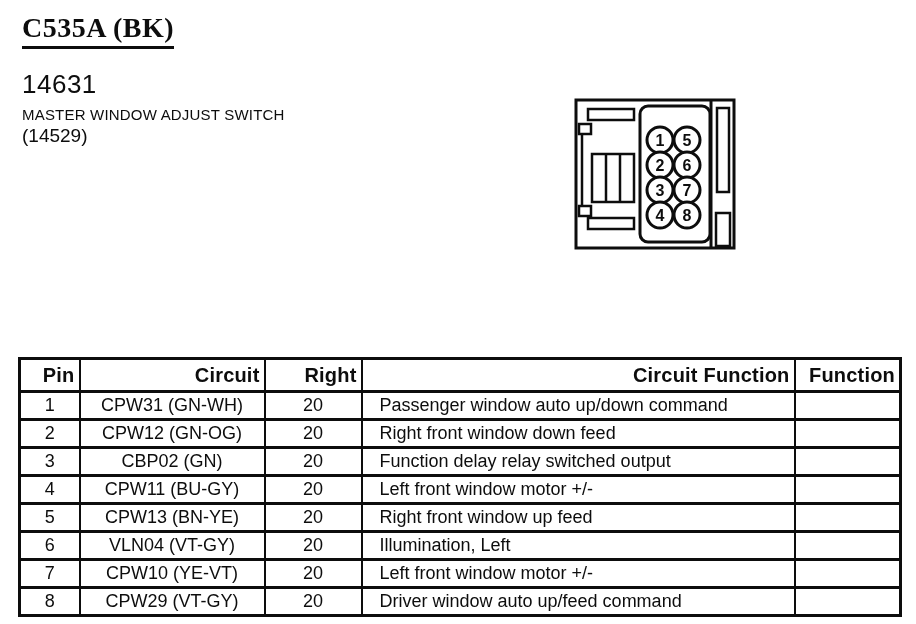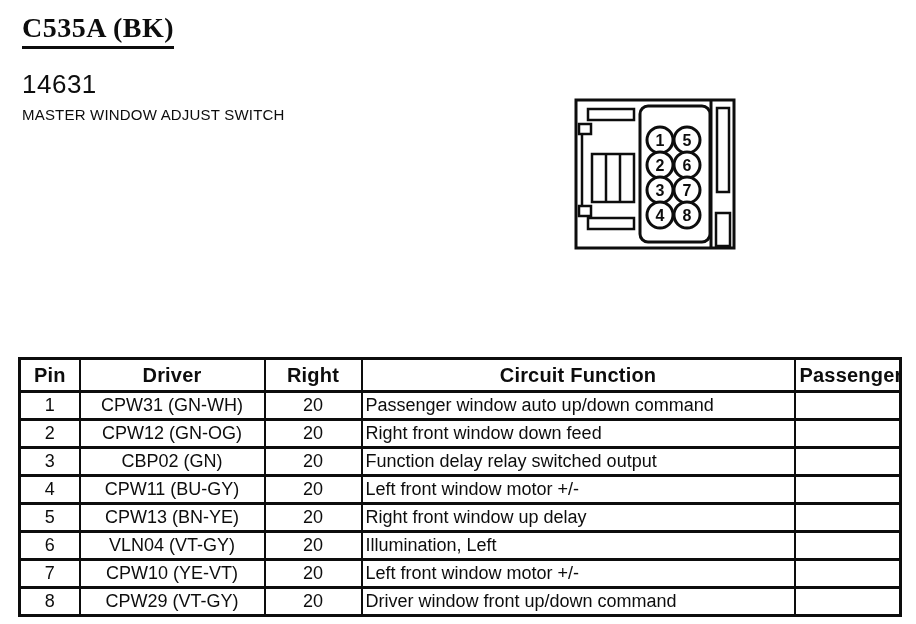--- a/index.html
+++ b/index.html
@@ -31,25 +31,25 @@
     border-collapse: collapse; table-layout: fixed;
     width: 881px;
     border: 3px solid #0d0d0d;
   }
   table.pinout th, table.pinout td {
     border: 2px solid #0d0d0d;
     border-top-width: 3px; border-bottom-width: 3px;
     padding: 0 4px; overflow: hidden; white-space: nowrap;
   }
   table.pinout th {
-    height: 30px; font-size: 20px; font-weight: bold; text-align: center;
+    height: 30px; font-size: 20px; font-weight: bold; text-align: right;
     letter-spacing: 0.2px;
   }
   table.pinout td { height: 25px; font-size: 18px; text-align: center; }
-  table.pinout td.fn { text-align: left; padding-left: 3px; }
+  table.pinout td.fn { text-align: left; padding-left: 17px; }
   col.c-pin   { width: 60px; }
   col.c-cir   { width: 185px; }
   col.c-gau   { width: 97px; }
   col.c-fun   { width: 433px; }
   col.c-qua   { width: 106px; }
 
   svg .ln { stroke: #0d0d0d; fill: none; stroke-width: 3; }
   svg .ln2 { stroke: #0d0d0d; fill: none; stroke-width: 2.5; }
   svg .pin-circle { stroke: #0d0d0d; fill: #ffffff; stroke-width: 3; }
   svg .pin-num {
@@ -60,20 +60,21 @@
 </style>
 </head>
 <body>
 
 <div class="page">
 
   <div class="hdr">
     <div class="connector-id">C535A (BK)</div>
     <div class="part-number">14631</div>
     <div class="component-name">MASTER WINDOW ADJUST SWITCH</div>
+    <div class="component-ref">(14529)</div>
   </div>
 
   <svg class="connector-svg" width="172" height="160" viewBox="0 0 172 160" aria-hidden="true">
 
     <rect class="ln" x="8" y="6" width="158" height="148"></rect>
 
     <line class="ln" x1="143" y1="6" x2="143" y2="154"></line>
     <rect class="ln2" x="149" y="14" width="12" height="84"></rect>
     <rect class="ln2" x="148" y="119" width="14" height="33"></rect>
 
@@ -110,24 +111,24 @@
     <colgroup>
       <col class="c-pin">
         <col class="c-cir">
         <col class="c-gau">
         <col class="c-fun">
         <col class="c-qua">
     </colgroup>
     <thead>
       <tr>
         <th>Pin</th>
-        <th>Driver</th>
+        <th>Circuit</th>
         <th>Right</th>
         <th>Circuit Function</th>
-        <th>Passenger</th>
+        <th>Function</th>
       </tr>
     </thead>
     <tbody>
       <tr>
         <td>1</td>
         <td>CPW31 (GN-WH)</td>
         <td>20</td>
         <td class="fn">Passenger window auto up/down command</td>
         <td></td>
       </tr>
@@ -149,40 +150,40 @@
         <td>4</td>
         <td>CPW11 (BU-GY)</td>
         <td>20</td>
         <td class="fn">Left front window motor +/-</td>
         <td></td>
       </tr>
       <tr>
         <td>5</td>
         <td>CPW13 (BN-YE)</td>
         <td>20</td>
-        <td class="fn">Right front window up delay</td>
+        <td class="fn">Right front window up feed</td>
         <td></td>
       </tr>
       <tr>
         <td>6</td>
         <td>VLN04 (VT-GY)</td>
         <td>20</td>
         <td class="fn">Illumination, Left</td>
         <td></td>
       </tr>
       <tr>
         <td>7</td>
         <td>CPW10 (YE-VT)</td>
         <td>20</td>
         <td class="fn">Left front window motor +/-</td>
         <td></td>
       </tr>
       <tr>
         <td>8</td>
         <td>CPW29 (VT-GY)</td>
         <td>20</td>
-        <td class="fn">Driver window front up/down command</td>
+        <td class="fn">Driver window auto up/feed command</td>
         <td></td>
       </tr>
     </tbody>
   </table>
 
 </div>
 
 </body></html>

